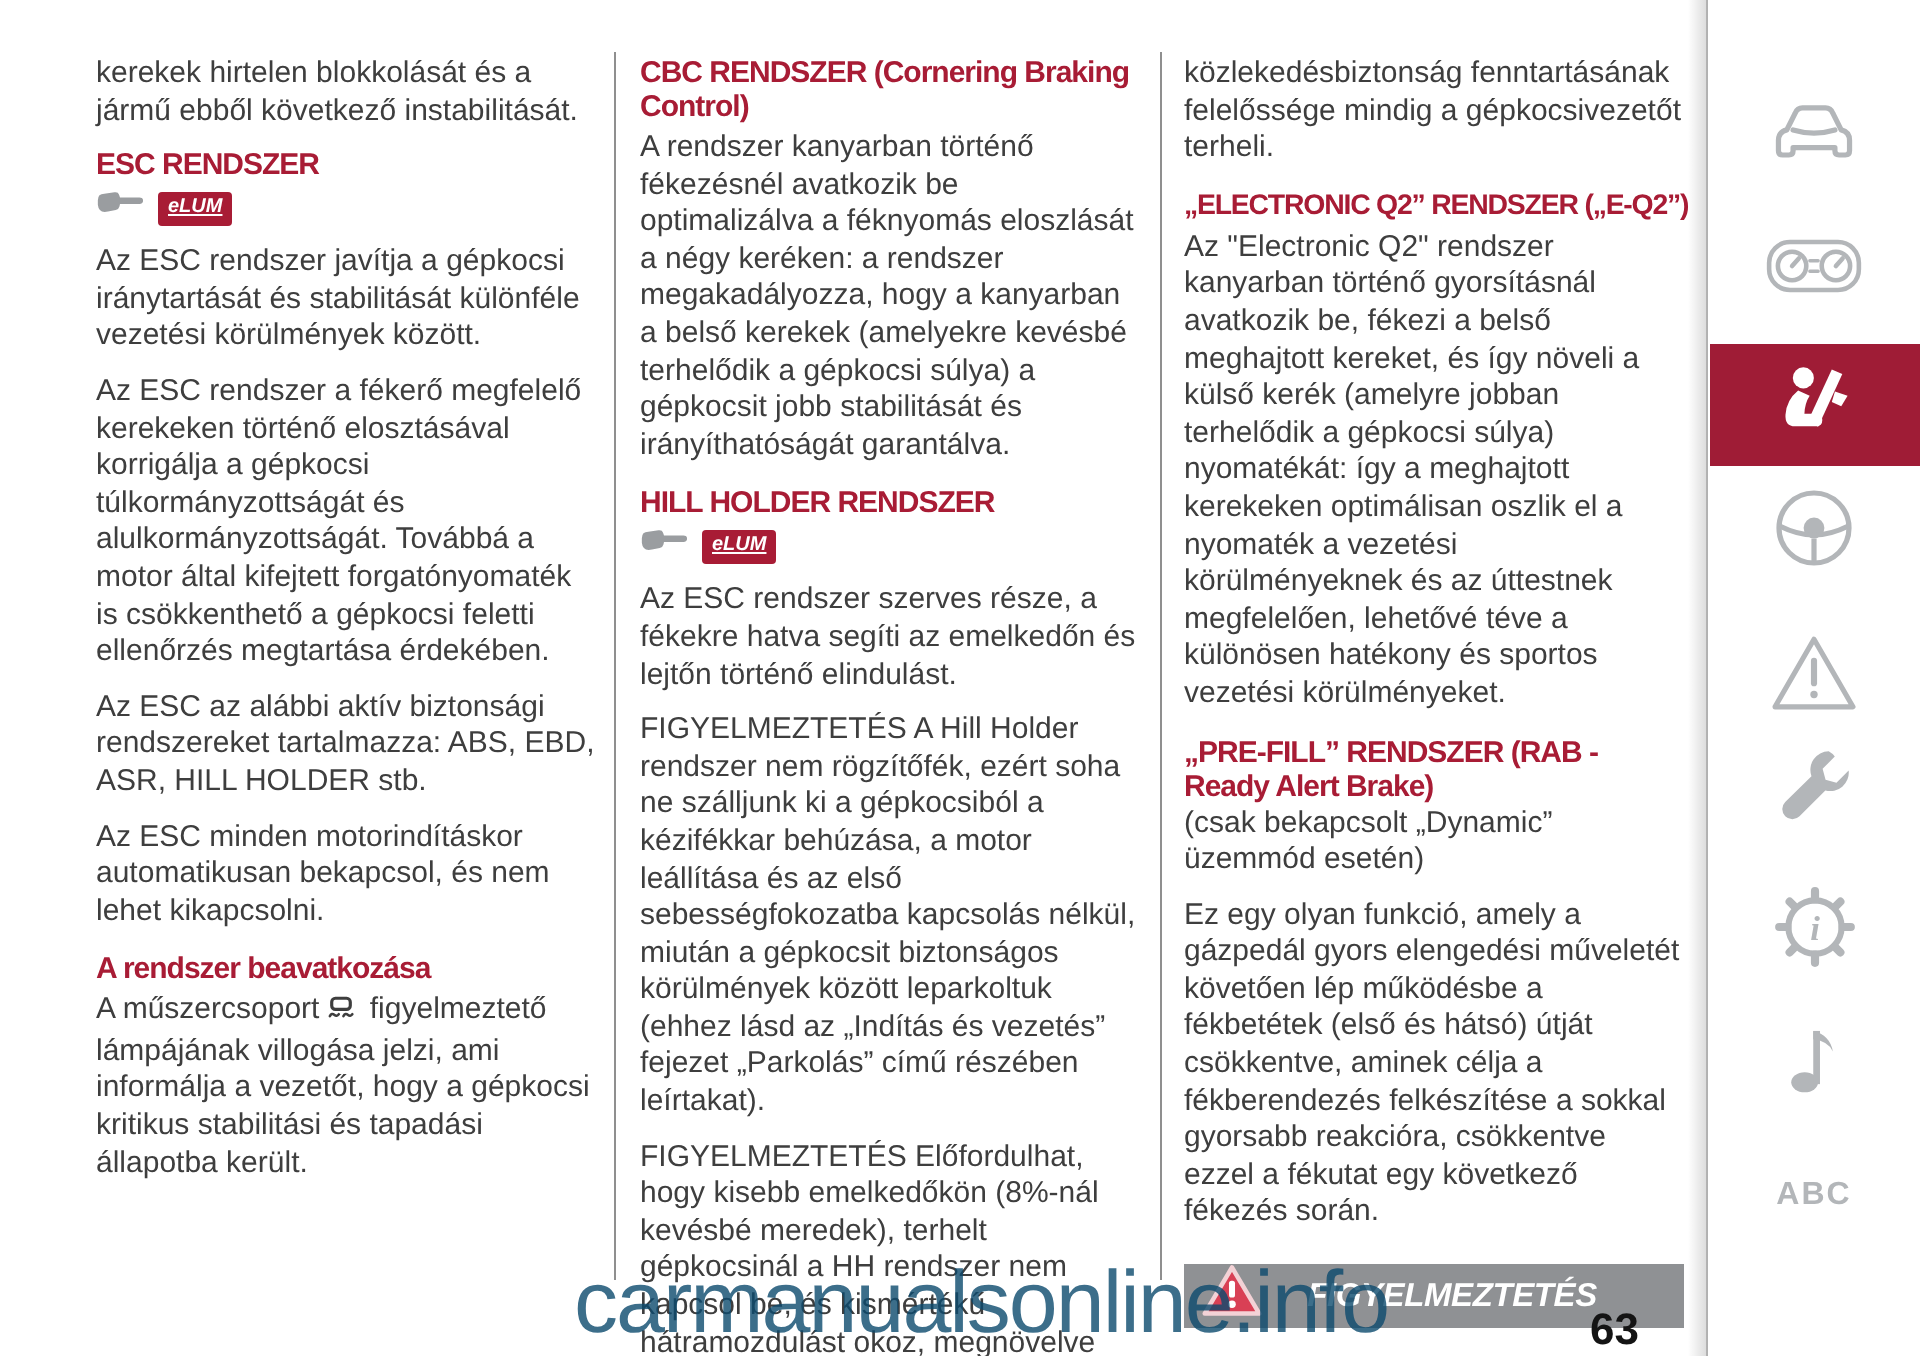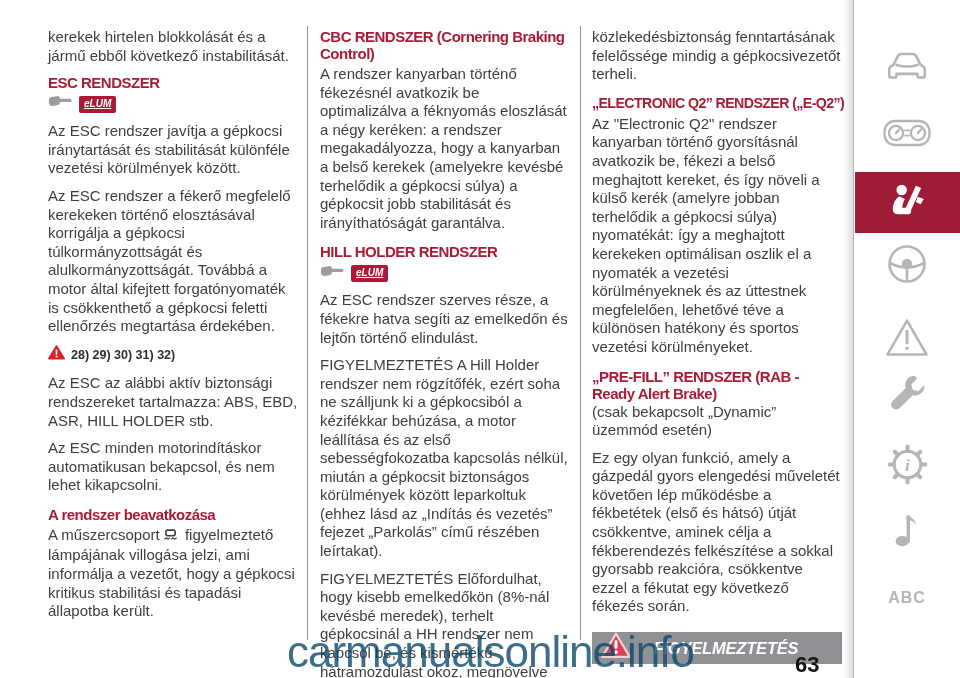--- a/index.html
+++ b/index.html
@@ -51,30 +51,20 @@
     <div class="iconrow">
       <span>
         <svg width="24" height="15" viewBox="0 0 26 16">
             <path fill="#9a9da0" d="M1 6.5 Q1 3 4.5 3 l5.5-.8 q2-.3 2.5 1.3 L13 5 h10.5 q2 0 2 1.8 0 1.7-2 1.7 H13 l-.3 1.4 q-.4 1.6-2 1.9 l-4.2.8 Q1.5 13.8 1 9 Z"></path>
           </svg>
       </span>
       <span class="elum">eLUM</span>
     </div>
     <p>Az ESC rendszer javítja a gépkocsi iránytartását és stabilitását különféle vezetési körülmények között.</p>
     <p>Az ESC rendszer a fékerő megfelelő kerekeken történő elosztásával korrigálja a gépkocsi túlkormányzottságát és alulkormányzottságát. Továbbá a motor által kifejtett forgatónyomaték is csökkenthető a gépkocsi feletti ellenőrzés megtartása érdekében.</p>
-    <div class="refsrow">
-      <span>
-        <svg width="17" height="15" viewBox="0 0 18 16">
-            <path d="M9 1.2 L17 14.5 H1 Z" fill="#d8232a" stroke="#d8232a" stroke-linejoin="round" stroke-width="2"></path>
-            <rect x="8.1" y="5" width="1.8" height="5.2" fill="#fff"></rect>
-            <circle cx="9" cy="12.3" r="1.1" fill="#fff"></circle>
-          </svg>
-      </span>
-      <span>28) 29) 30) 31) 32)</span>
-    </div>
     <p>Az ESC az alábbi aktív biztonsági rendszereket tartalmazza: ABS, EBD, ASR, HILL HOLDER stb.</p>
     <p>Az ESC minden motorindításkor automatikusan bekapcsol, és nem lehet kikapcsolni.</p>
     <div class="h">A rendszer beavatkozása</div>
     <p><span>A műszercsoport</span><span class="inline-ic"><svg width="17" height="13" viewBox="0 0 18 14" fill="none" stroke="#3e3e3e">
             <rect x="4" y="1.2" width="10" height="6" rx="2" stroke-width="1.7"></rect>
             <path d="M3 10.8 q1-1.8 2.5-.6 1.2 1 2.3-.4 M10.3 10.8 q1-1.8 2.5-.6 1.2 1 2.3-.4" stroke-width="1.4" stroke-linecap="round"></path>
           </svg></span> <span>figyelmeztető lámpájának villogása jelzi, ami informálja a vezetőt, hogy a gépkocsi kritikus stabilitási és tapadási állapotba került.</span></p>
   </div>
 
   <div class="vrule" style="left:307px"></div>

